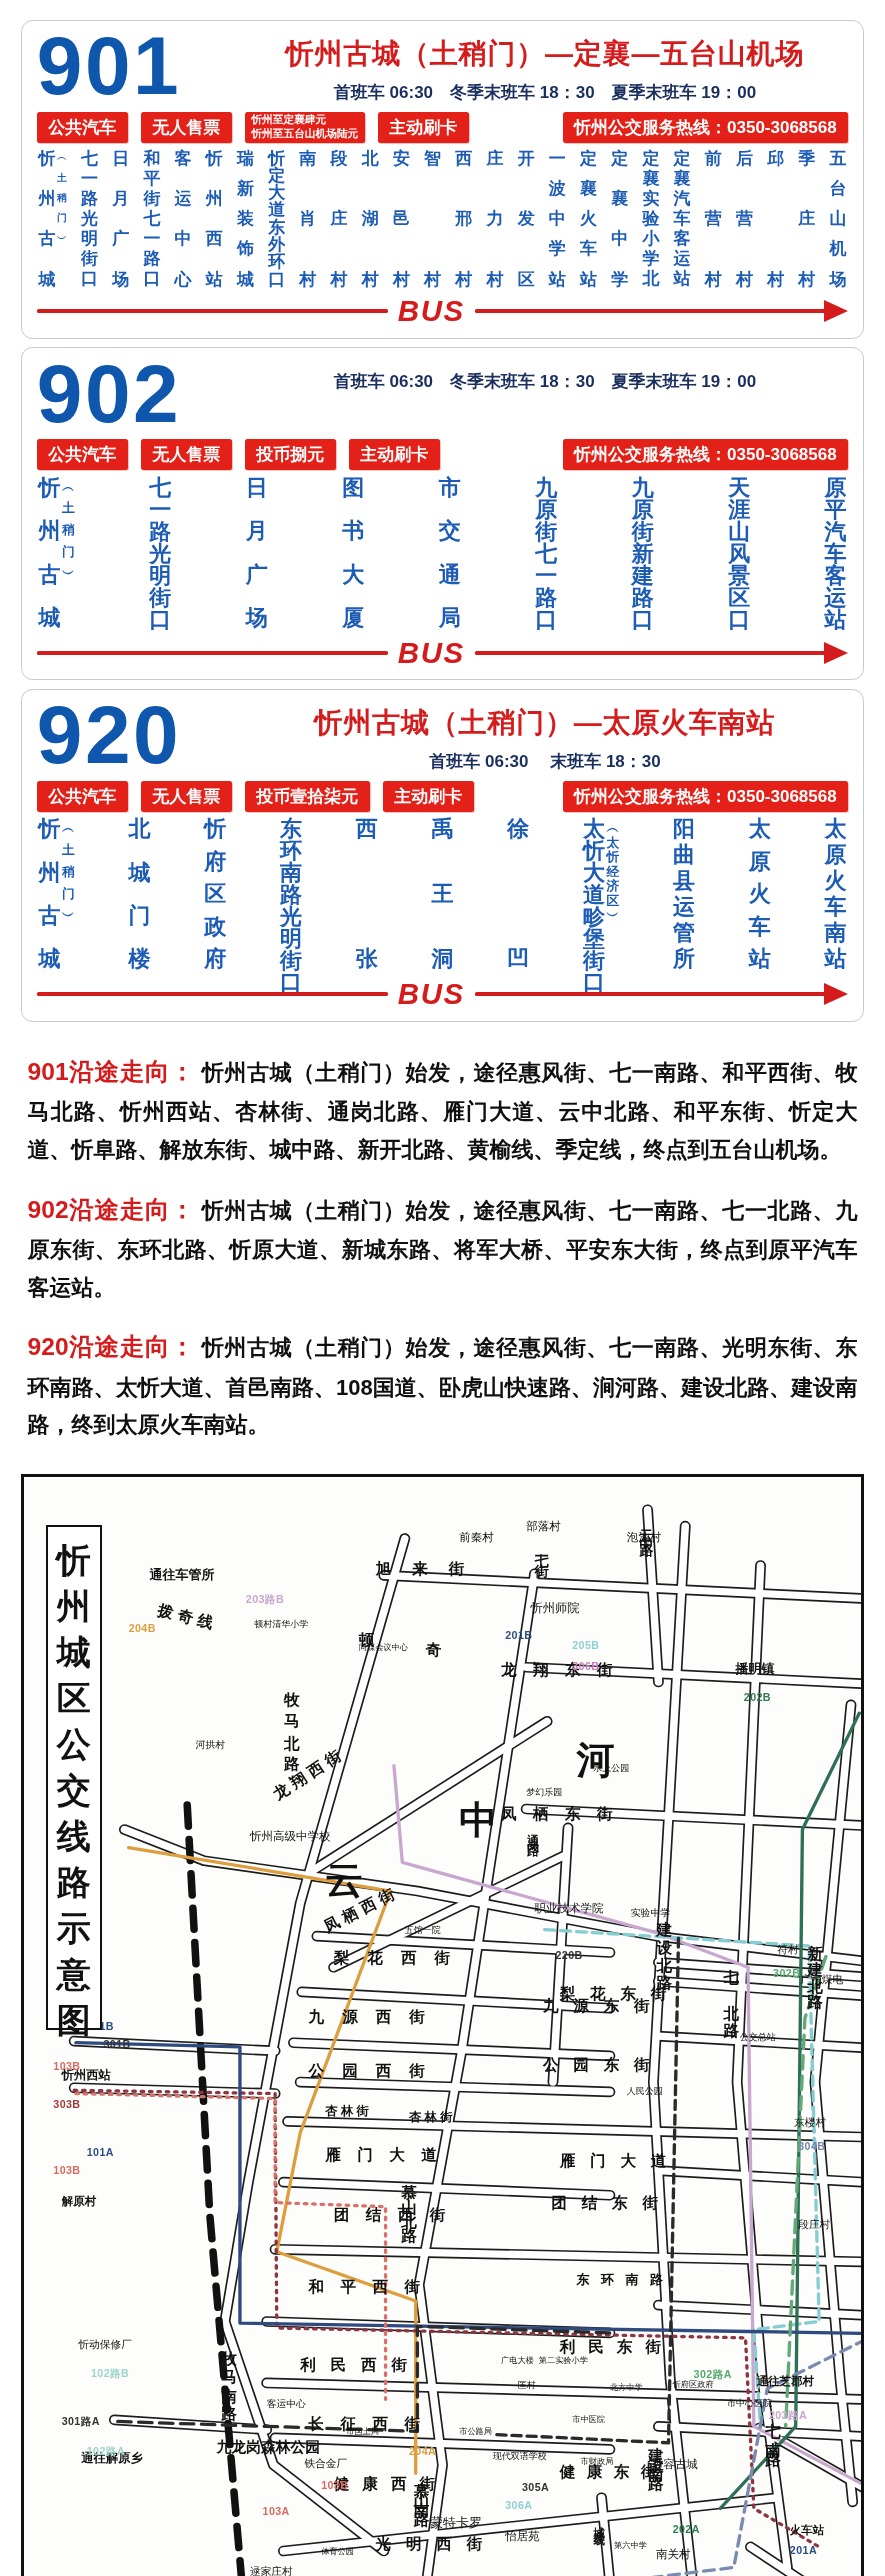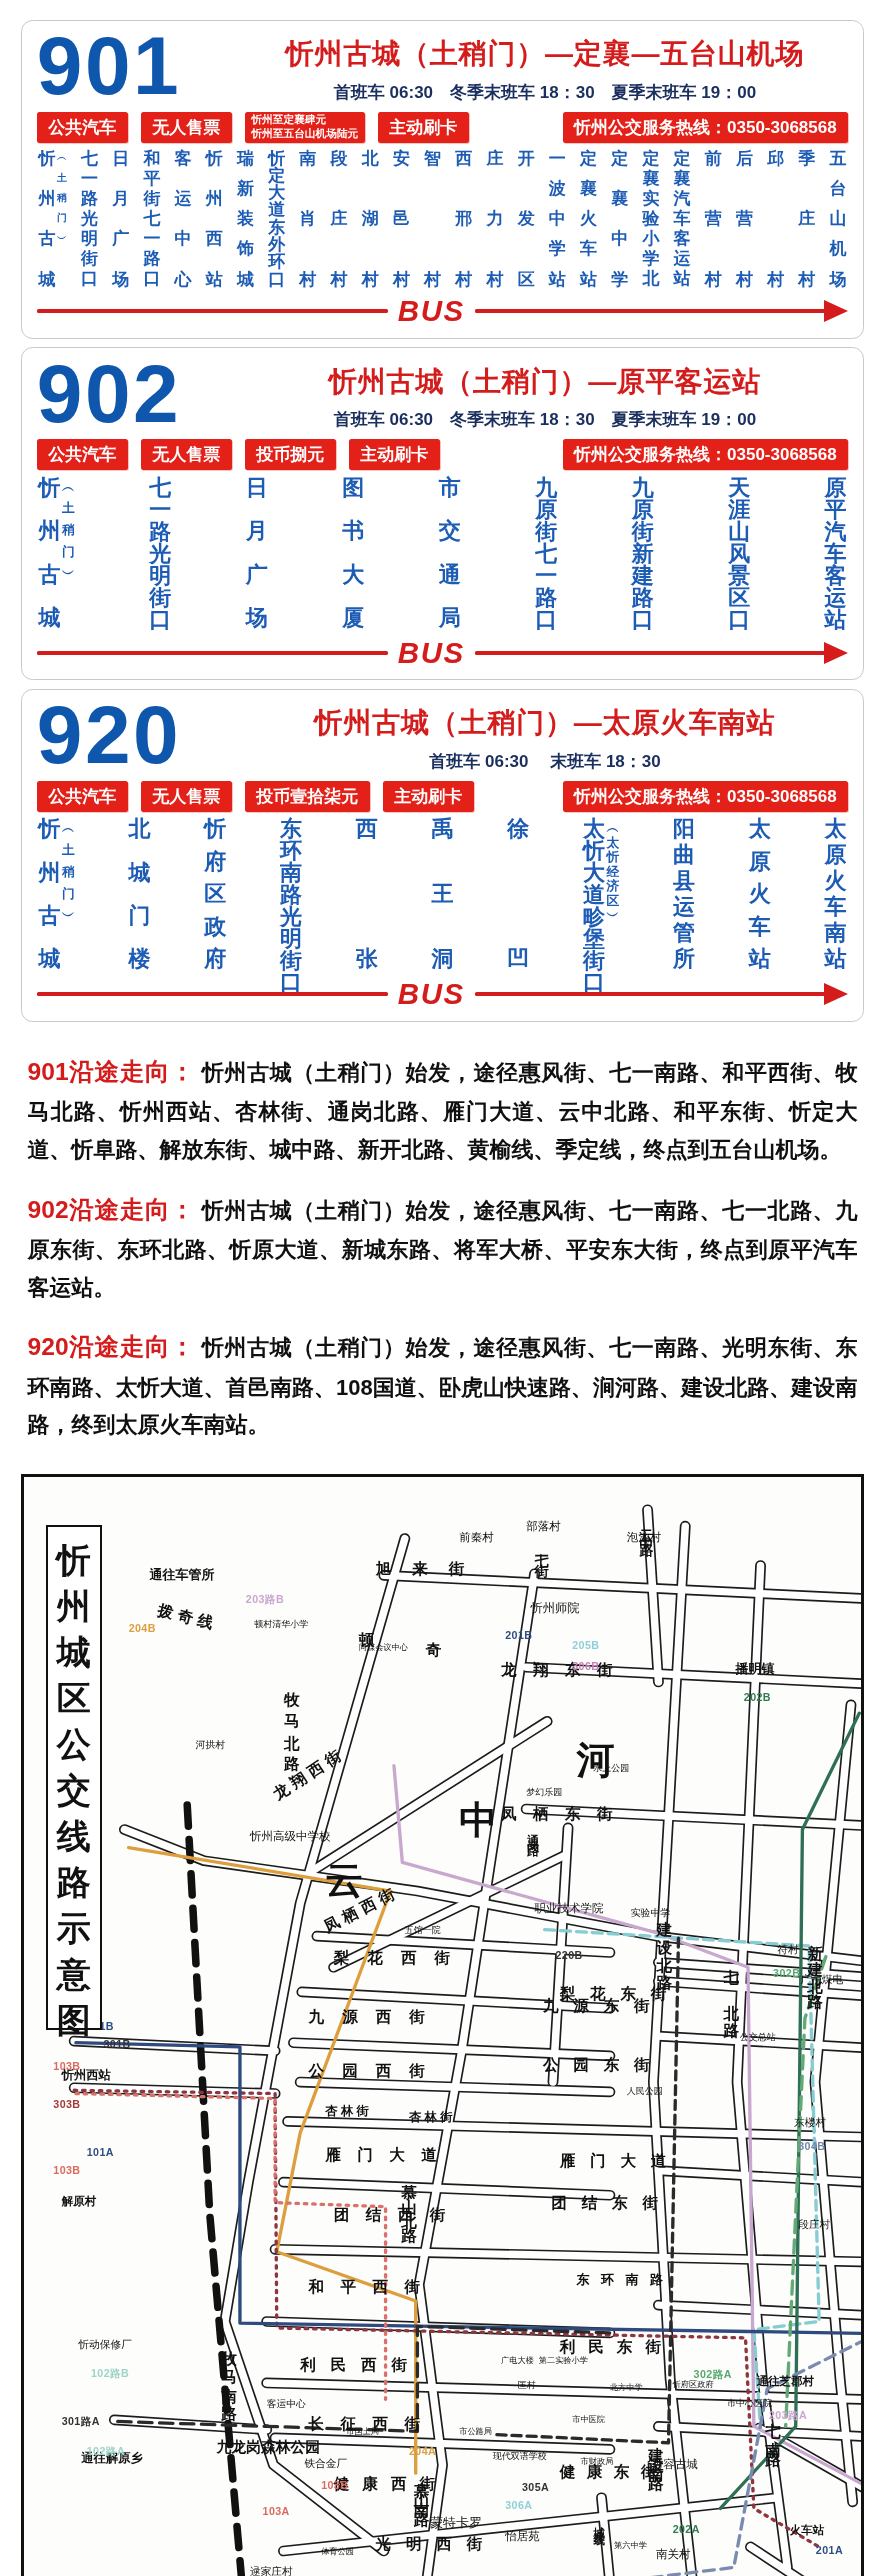--- a/index.html
+++ b/index.html
@@ -299,21 +299,20 @@
       <span class="bus-label">BUS</span>
       <span class="line"></span>
       <span class="arrowhead"></span>
     </div>
   </section>
 
   <section class="card c902">
     <div class="card-head">
       <div class="route-number">902</div>
       <div class="head-right">
-        <div class="route-title">忻州古城（土稍门）—原平客运站</div>
         <div class="route-times">首班车 06:30　冬季末班车 18：30　夏季末班车 19：00</div>
       </div>
     </div>
     <div class="badges">
         <div class="badge">公共汽车</div>
         <div class="badge">无人售票</div>
         <div class="badge">投币捌元</div>
         <div class="badge">主动刷卡</div>
         <div class="badge">忻州公交服务热线：0350-3068568</div>
       </div>
@@ -770,21 +769,21 @@
         <div class="lab tag" style="left: 3.5%; top: 48.8%; color: rgb(217, 106, 95);">103B</div>
         <div class="lab tag" style="left: 3.5%; top: 52%; color: rgb(160, 58, 58);">303B</div>
         <div class="lab tag" style="left: 7.5%; top: 56%; color: rgb(46, 78, 134);">101A</div>
         <div class="lab tag" style="left: 3.5%; top: 57.5%; color: rgb(217, 106, 95);">103B</div>
         <div class="lab tag" style="left: 92.5%; top: 55.5%; color: rgb(115, 134, 173);">304B</div>
         <div class="lab tag" style="left: 8%; top: 70.5%; color: rgb(159, 212, 200); margin-top: 47px;">102路B</div>
         <div class="lab tag" style="left: 4.5%; top: 78.5%; color: rgb(51, 51, 51);">301路A</div>
         <div class="lab tag" style="left: 7.5%; top: 81%; color: rgb(159, 212, 200);">102路A</div>
         <div class="lab tag" style="left: 35.5%; top: 83.8%; color: rgb(217, 106, 95);">103B</div>
         <div class="lab tag" style="left: 28.5%; top: 86%; color: rgb(217, 106, 95);">103A</div>
-        <div class="lab tag" style="left: 91.5%; top: 89.2%; color: rgb(46, 78, 134); padding-left: 26px;">201A</div>
+        <div class="lab tag" style="left: 91.5%; top: 89.2%; color: rgb(46, 78, 134);">201A</div>
         <div class="lab tag" style="left: 63.5%; top: 39.5%; color: rgb(51, 51, 51);">220B</div>
         <div class="lab tag" style="left: 89%; top: 78%; color: rgb(201, 168, 207);">203路A</div>
         <div class="lab tag" style="left: 80%; top: 74.5%; color: rgb(87, 169, 110);">302路A</div>
         <div class="lab tag" style="left: 77.5%; top: 87.5%; color: rgb(46, 125, 79);">202A</div>
         <div class="lab tag" style="left: 46%; top: 81%; color: rgb(221, 159, 62);">204A</div>
         <div class="lab tag" style="left: 59.5%; top: 84%; color: rgb(51, 51, 51);">305A</div>
         <div class="lab tag" style="left: 57.5%; top: 85.5%; color: rgb(143, 208, 216);">306A</div>
       </div>
 
   </section>

